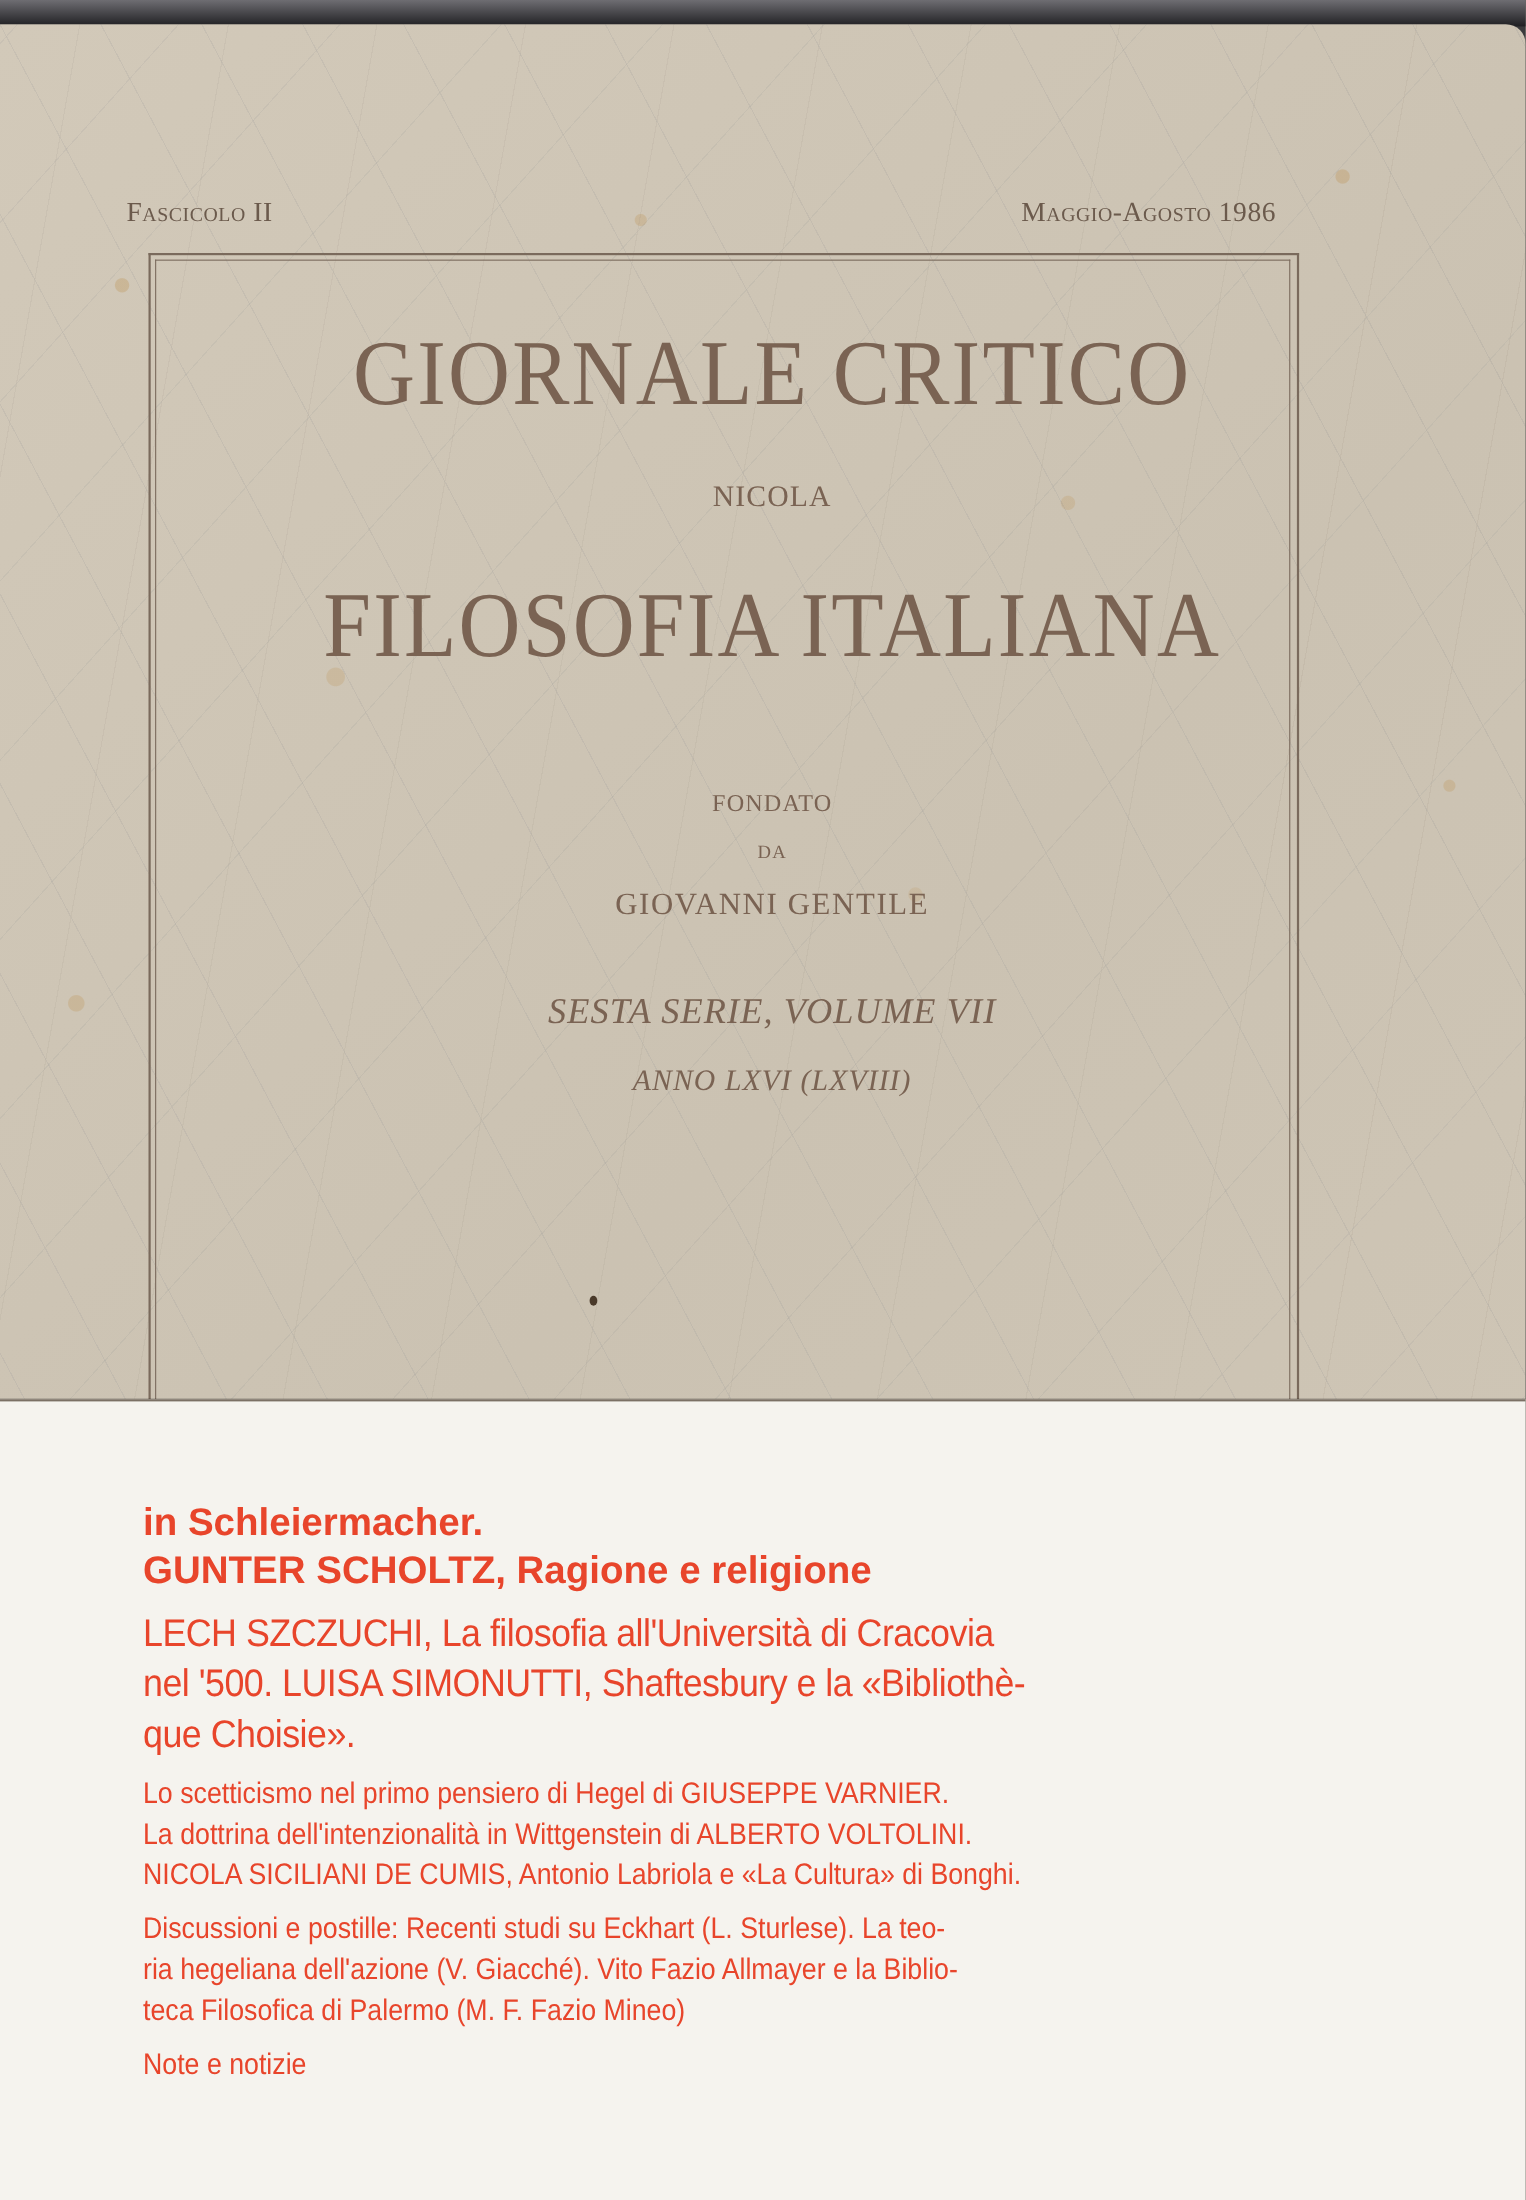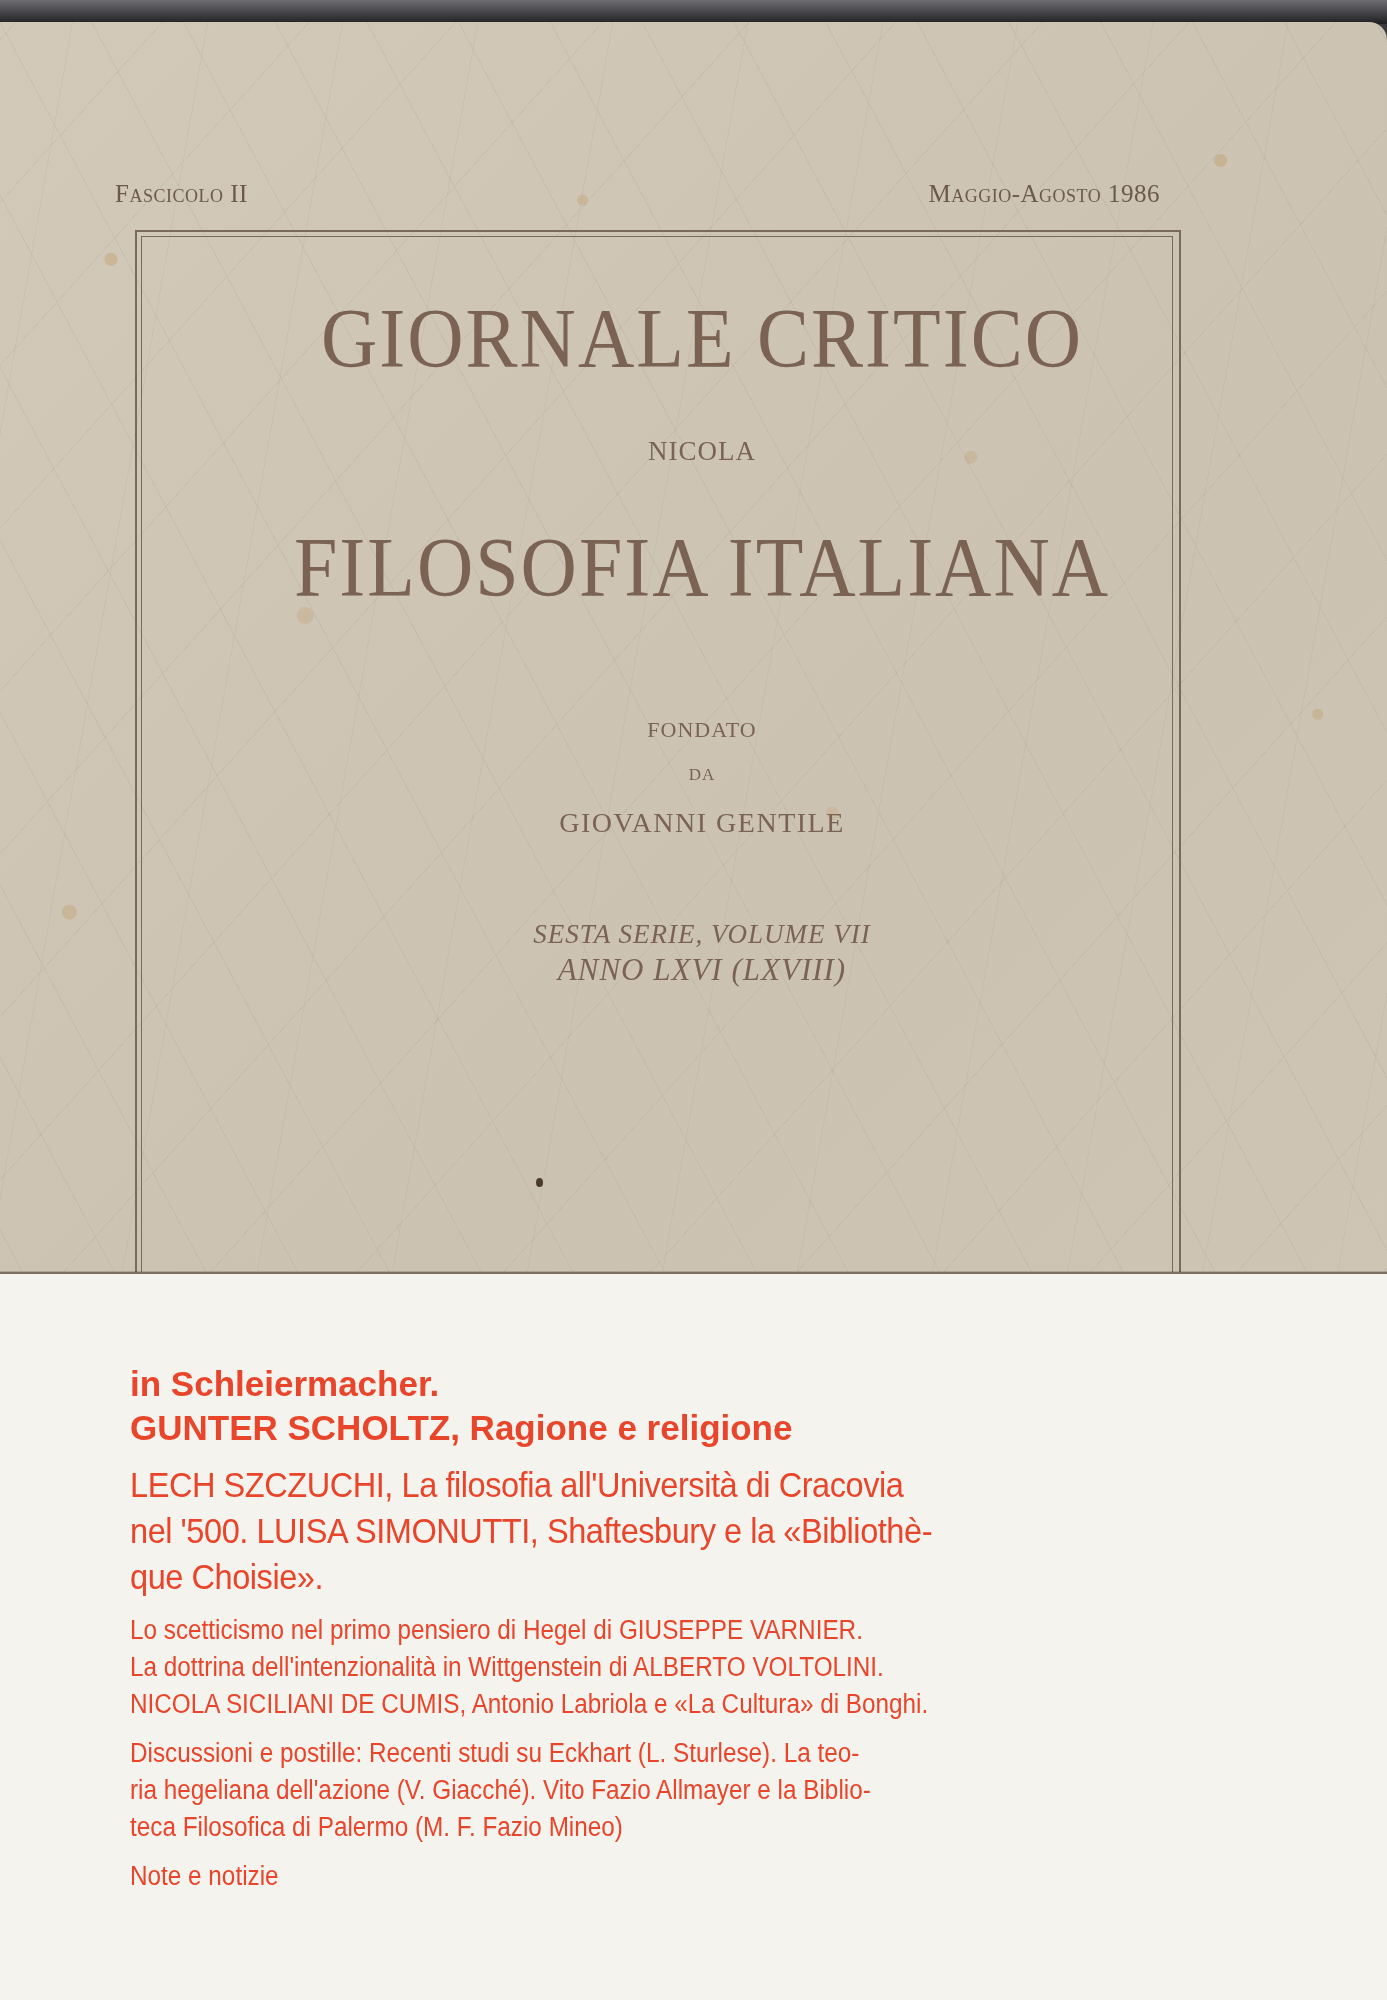--- a/index.html
+++ b/index.html
@@ -51,22 +51,22 @@
   .title-block {
     position: absolute; left: 135px; width: 1046px; top: 300px;
     text-align: center; color: #7a6353; padding-left: 44px;
   }
   .t-big { font-size: 78px; letter-spacing: 2px; line-height: 1; transform: scaleY(1.08); }
   .t-della { font-size: 27px; margin-top: 58px; letter-spacing: 1px; }
   .t-big2 { margin-top: 62px; }
   .t-fondato { font-size: 22px; margin-top: 110px; letter-spacing: 1px; }
   .t-da { font-size: 17px; margin-top: 22px; letter-spacing: 1px; }
   .t-gentile { font-size: 28px; margin-top: 22px; letter-spacing: 1.5px; }
-  .t-serie { font-style: italic; font-size: 27px; margin-top: 80px; letter-spacing: 1px; }
-  .t-anno { font-style: italic; font-size: 31px; margin-top: 2px; letter-spacing: 1px; }
+  .t-serie { font-style: italic; font-size: 33px; margin-top: 63px; letter-spacing: 1px; }
+  .t-anno { font-style: italic; font-size: 27px; margin-top: 28px; letter-spacing: 1px; }
   .speck {
     position: absolute; left: 536px; top: 1178px; width: 7px; height: 9px;
     border-radius: 50%; background: #4a3a2a;
   }
   .band {
     position: absolute; left: 0; top: 1272px; width: 1387px; height: 728px;
     background: #f5f3ee;
     border-top: 2px solid #7b7064;
     box-shadow: 0 -1px 0 rgba(0,0,0,0.15);
   }

